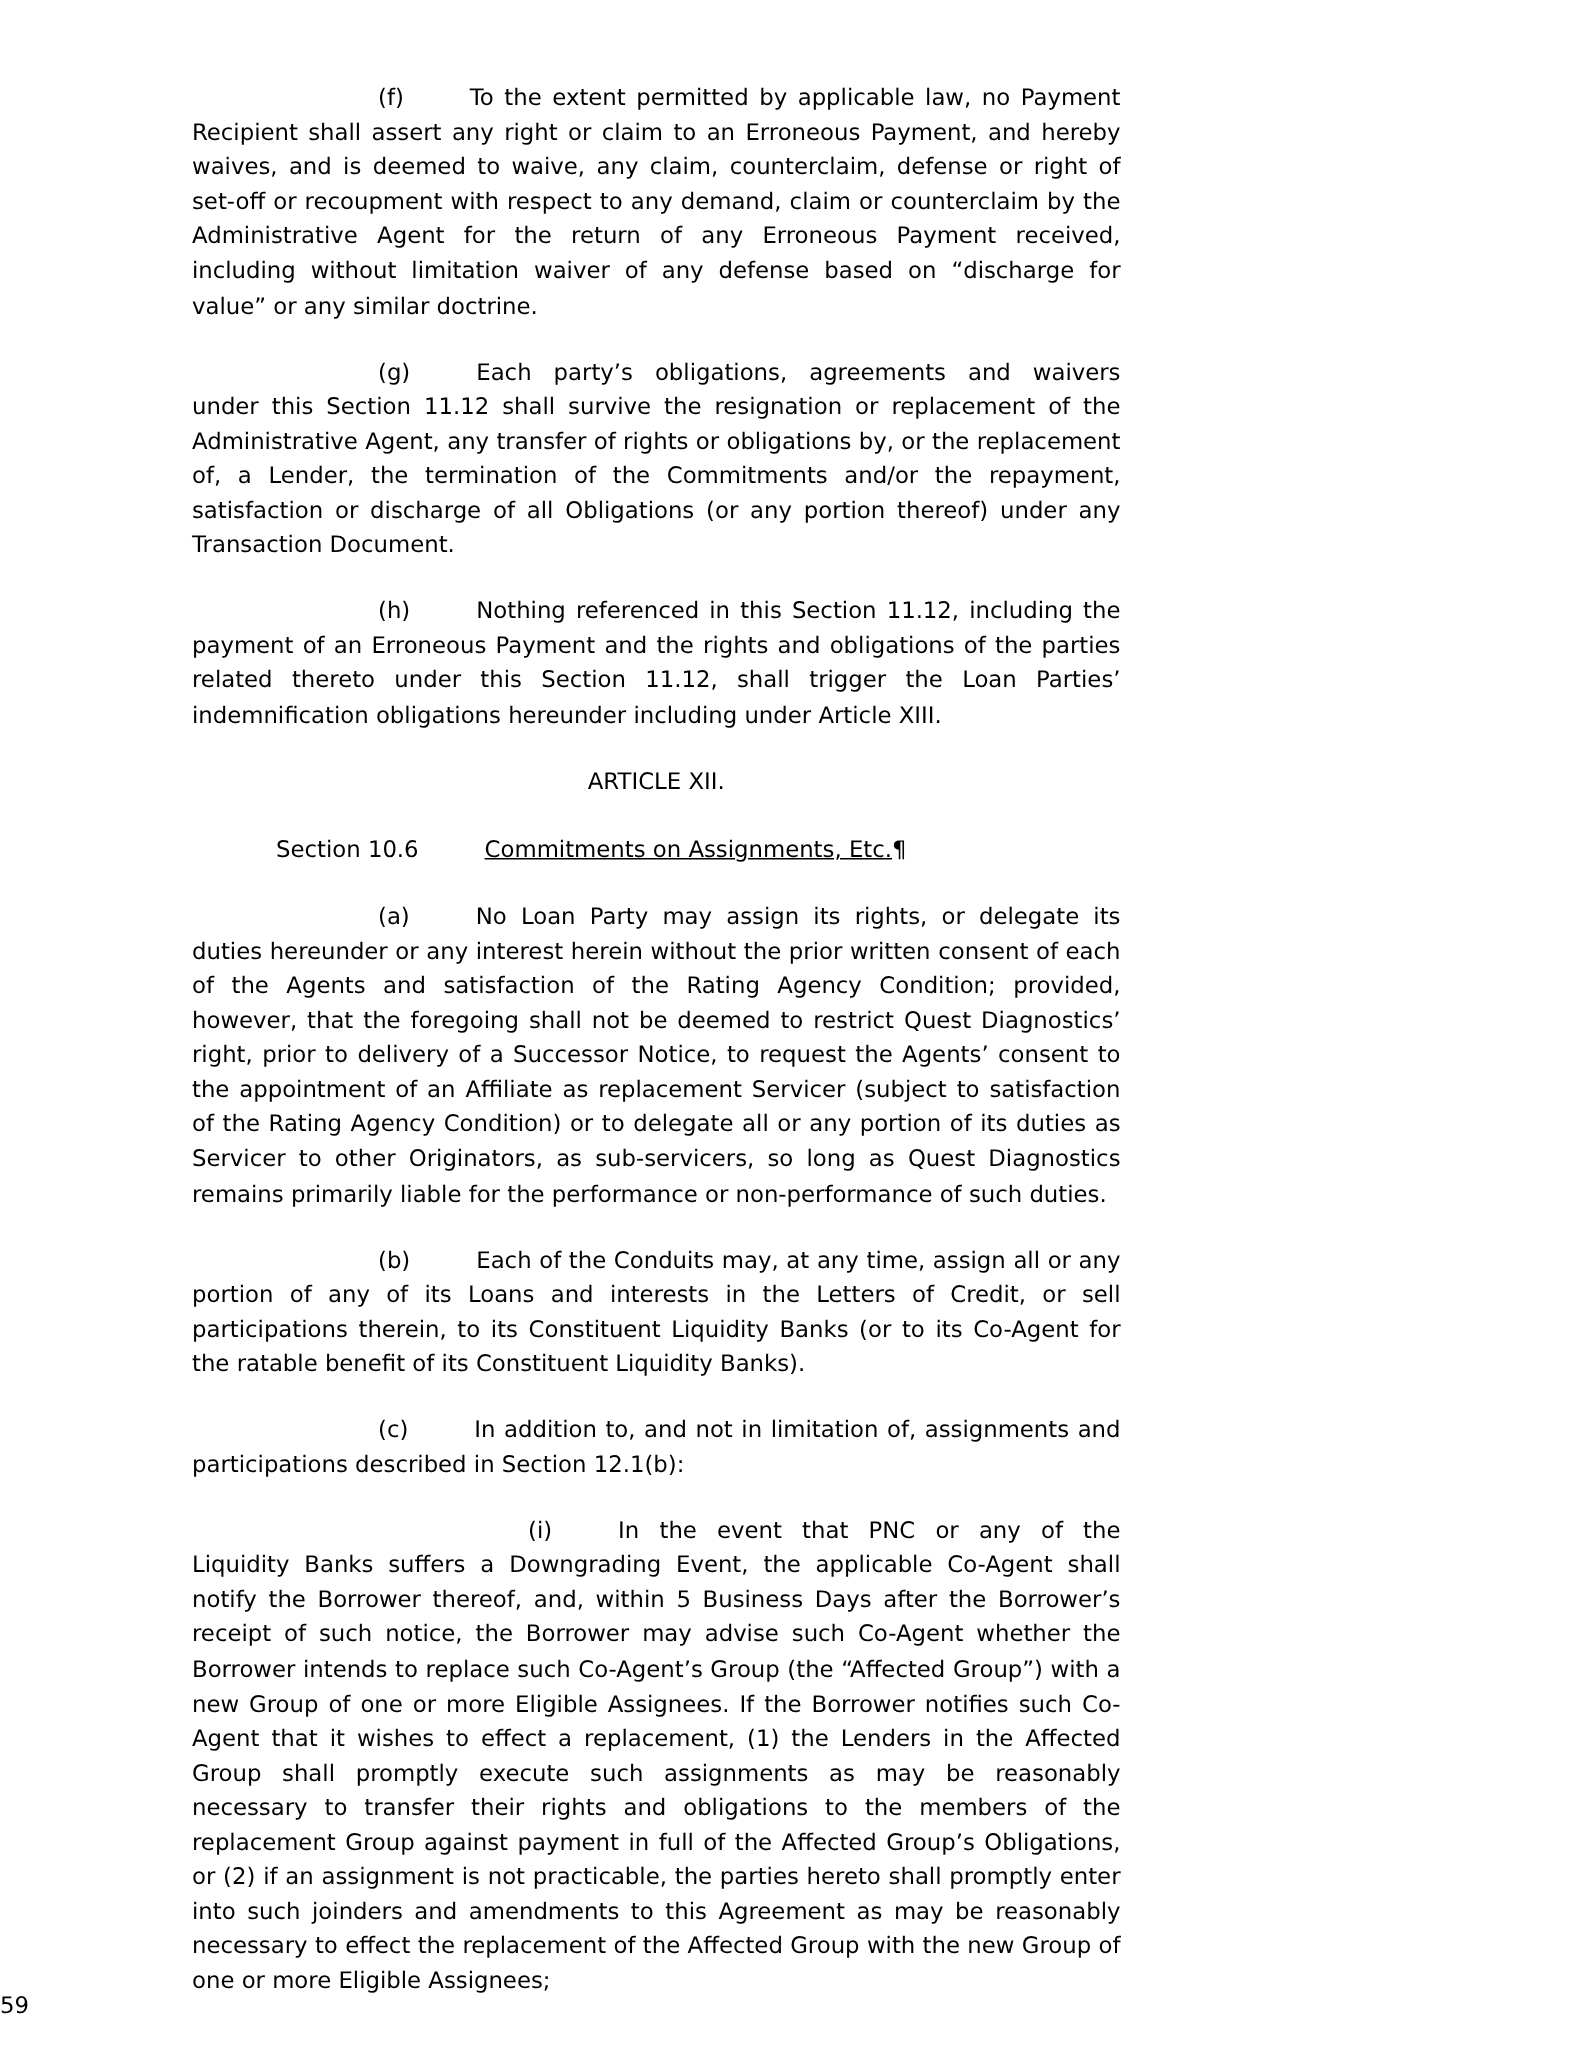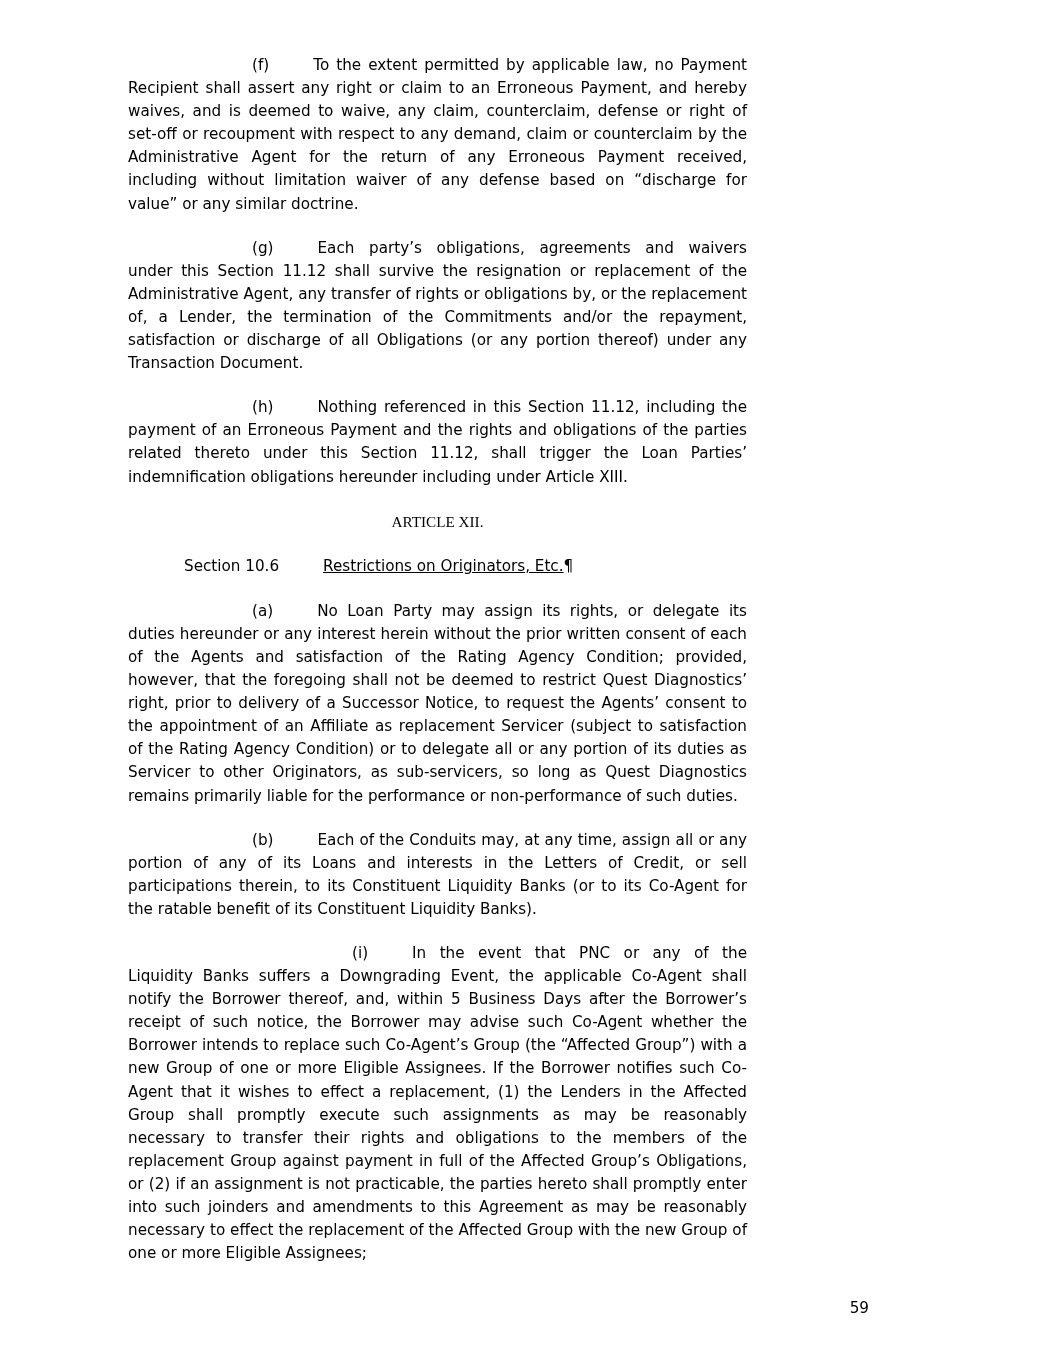--- a/index.html
+++ b/index.html
@@ -39,21 +39,20 @@
   }
   .tab {
     display: inline-block;
     width: 44px;
   }
   .center {
     text-align: center;
     font-size: 15.2px;
     line-height: 1.52;
     margin: 0;
-    font-family: Liberation Serif, serif;
   }
   .article-block {
     margin: 0 0 22px 0;
   }
   .section-head {
     font-size: 15.2px;
     line-height: 1.52;
     margin: 0 0 22px 0;
     padding-left: 56px;
   }
@@ -61,44 +60,45 @@
     text-decoration: underline;
   }
   .pilcrow {
     text-decoration: none;
   }
   .page-number {
     position: absolute;
     left: 0;
     right: 0;
     bottom: 48px;
-    text-align: right;
+    text-align: left;
     font-size: 15.2px;
   }
 </style>
 </head>
 <body>
 
 <div class="page">
 
   <p class="para indent-a"><span class="lead">(f)</span><span class="tab"></span><span>To the extent permitted by applicable law, no Payment Recipient shall assert any right or claim to  an Erroneous Payment, and hereby waives, and is deemed to waive, any claim, counterclaim, defense or right of set-off or recoupment with respect to any demand, claim or counterclaim by the Administrative Agent for the return of any Erroneous Payment received, including without limitation waiver of any defense based on “discharge for value” or any similar doctrine.</span></p>
 
   <p class="para indent-a"><span class="lead">(g)</span><span class="tab"></span><span>Each party’s obligations, agreements and waivers under this Section 11.12 shall survive the resignation or replacement of the Administrative Agent, any transfer of rights or obligations by, or the replacement of, a Lender, the termination of the Commitments and/or the repayment, satisfaction or discharge of all Obligations (or any portion thereof) under any Transaction Document.</span></p>
 
   <p class="para indent-a"><span class="lead">(h)</span><span class="tab"></span><span>Nothing referenced in this Section 11.12, including the payment of an Erroneous Payment and the rights and obligations of the parties related thereto under this Section 11.12, shall trigger the Loan Parties’ indemnification obligations hereunder including under Article XIII.</span></p>
 
   <div class="article-block">
     <p class="center">ARTICLE XII.</p>
   </div>
 
-  <p class="section-head"><span>Section 10.6</span><span class="tab"></span><span class="title">Restrictions on Originators, Etc.</span><span class="pilcrow">¶</span></p>
+  <p class="section-head"><span>Section 10.6</span><span class="tab"></span><span class="title">Commitments on Assignments, Etc.</span><span class="pilcrow">¶</span></p>
 
   <p class="para indent-a"><span class="lead">(a)</span><span class="tab"></span><span>No Loan Party may assign its rights, or delegate its duties hereunder or any interest herein without the prior written consent of each of the Agents and satisfaction of the Rating Agency Condition; provided, however, that the foregoing shall not be deemed to restrict Quest Diagnostics’ right, prior to delivery of a Successor Notice, to request the Agents’ consent to the appointment of an Affiliate as replacement Servicer (subject to satisfaction of the Rating Agency Condition) or to delegate all or any portion of its duties as Servicer to other Originators, as sub-servicers, so long as Quest Diagnostics remains primarily liable for the performance or non-performance of such duties.</span></p>
 
   <p class="para indent-a"><span class="lead">(b)</span><span class="tab"></span><span>Each of the Conduits may, at any time, assign all or any portion of any of its Loans and interests in the Letters of Credit, or sell participations therein, to its Constituent Liquidity Banks (or to its Co-Agent for the ratable benefit of its Constituent Liquidity Banks).</span></p>
 
+  <p class="para indent-a"><span class="lead">(c)</span><span class="tab"></span><span>In addition to, and not in limitation of, assignments and participations described in Section 12.1(b):</span></p>
 
   <p class="para indent-b"><span class="lead">(i)</span><span class="tab"></span><span>In the event that PNC or any of the Liquidity Banks suffers a Downgrading Event, the applicable Co-Agent shall notify the Borrower thereof, and, within 5 Business Days after the Borrower’s receipt of such notice, the Borrower may advise such Co-Agent whether the Borrower intends to replace such Co-Agent’s Group (the “Affected Group”) with a new Group of one or more Eligible Assignees.  If the Borrower notifies such Co-Agent that it wishes to effect a replacement, (1) the Lenders in the Affected Group shall promptly execute such assignments as may be reasonably necessary to transfer their rights and obligations to the members of the replacement Group against payment in full of the Affected Group’s Obligations, or (2) if an assignment is not practicable, the parties hereto shall promptly enter into such joinders and amendments to this Agreement as may be reasonably necessary to effect the replacement of the Affected Group with the new Group of one or more Eligible Assignees;</span></p>
 
 
   <div class="page-number">59</div>
 
 </div>
 
 </body></html>

